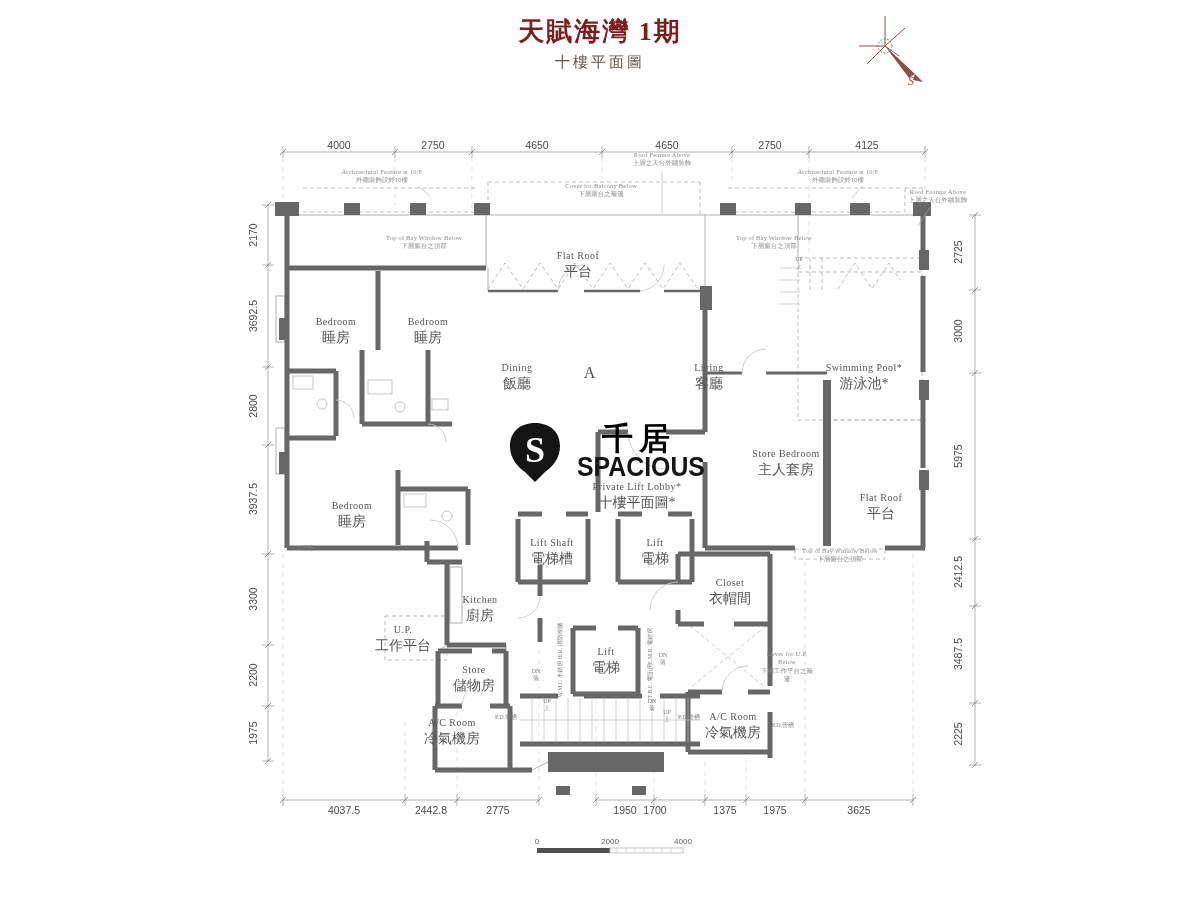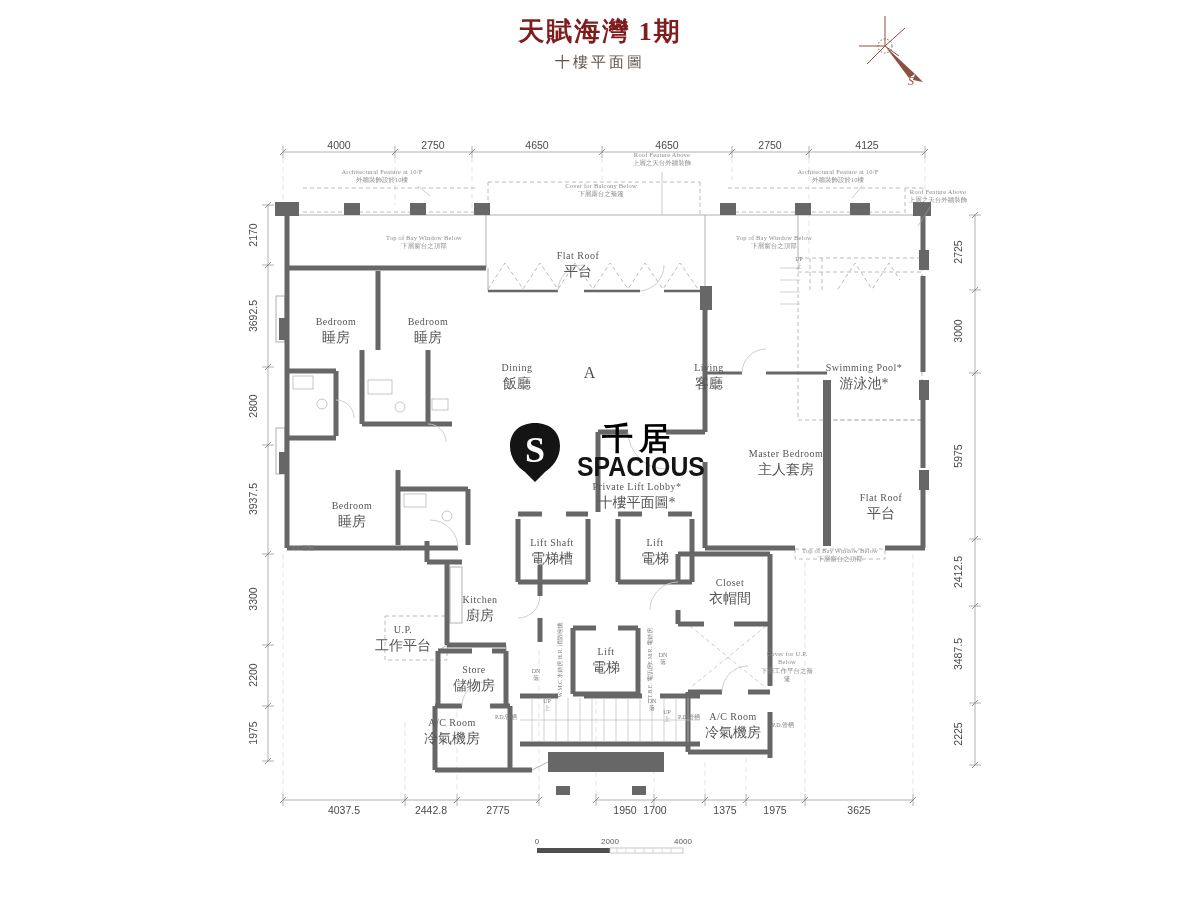--- a/index.html
+++ b/index.html
@@ -260,21 +260,21 @@
   <div class="flatA" style="left:590px;top:364px">A</div>
   <div class="rlabel" style="left:709px;top:362px">
     <span class="en">Living</span>
     <span class="zh">客廳</span>
   </div>
   <div class="rlabel" style="left:864px;top:362px">
     <span class="en">Swimming Pool*</span>
     <span class="zh">游泳池*</span>
   </div>
   <div class="rlabel" style="left:786px;top:448px">
-    <span class="en">Master Bedroom</span>
+    <span class="en">Store Bedroom</span>
     <span class="zh">主人套房</span>
   </div>
   <div class="rlabel" style="left:881px;top:492px">
     <span class="en">Flat Roof</span>
     <span class="zh">平台</span>
   </div>
   <div class="rlabel" style="left:578px;top:250px">
     <span class="en">Flat Roof</span>
     <span class="zh">平台</span>
   </div>

